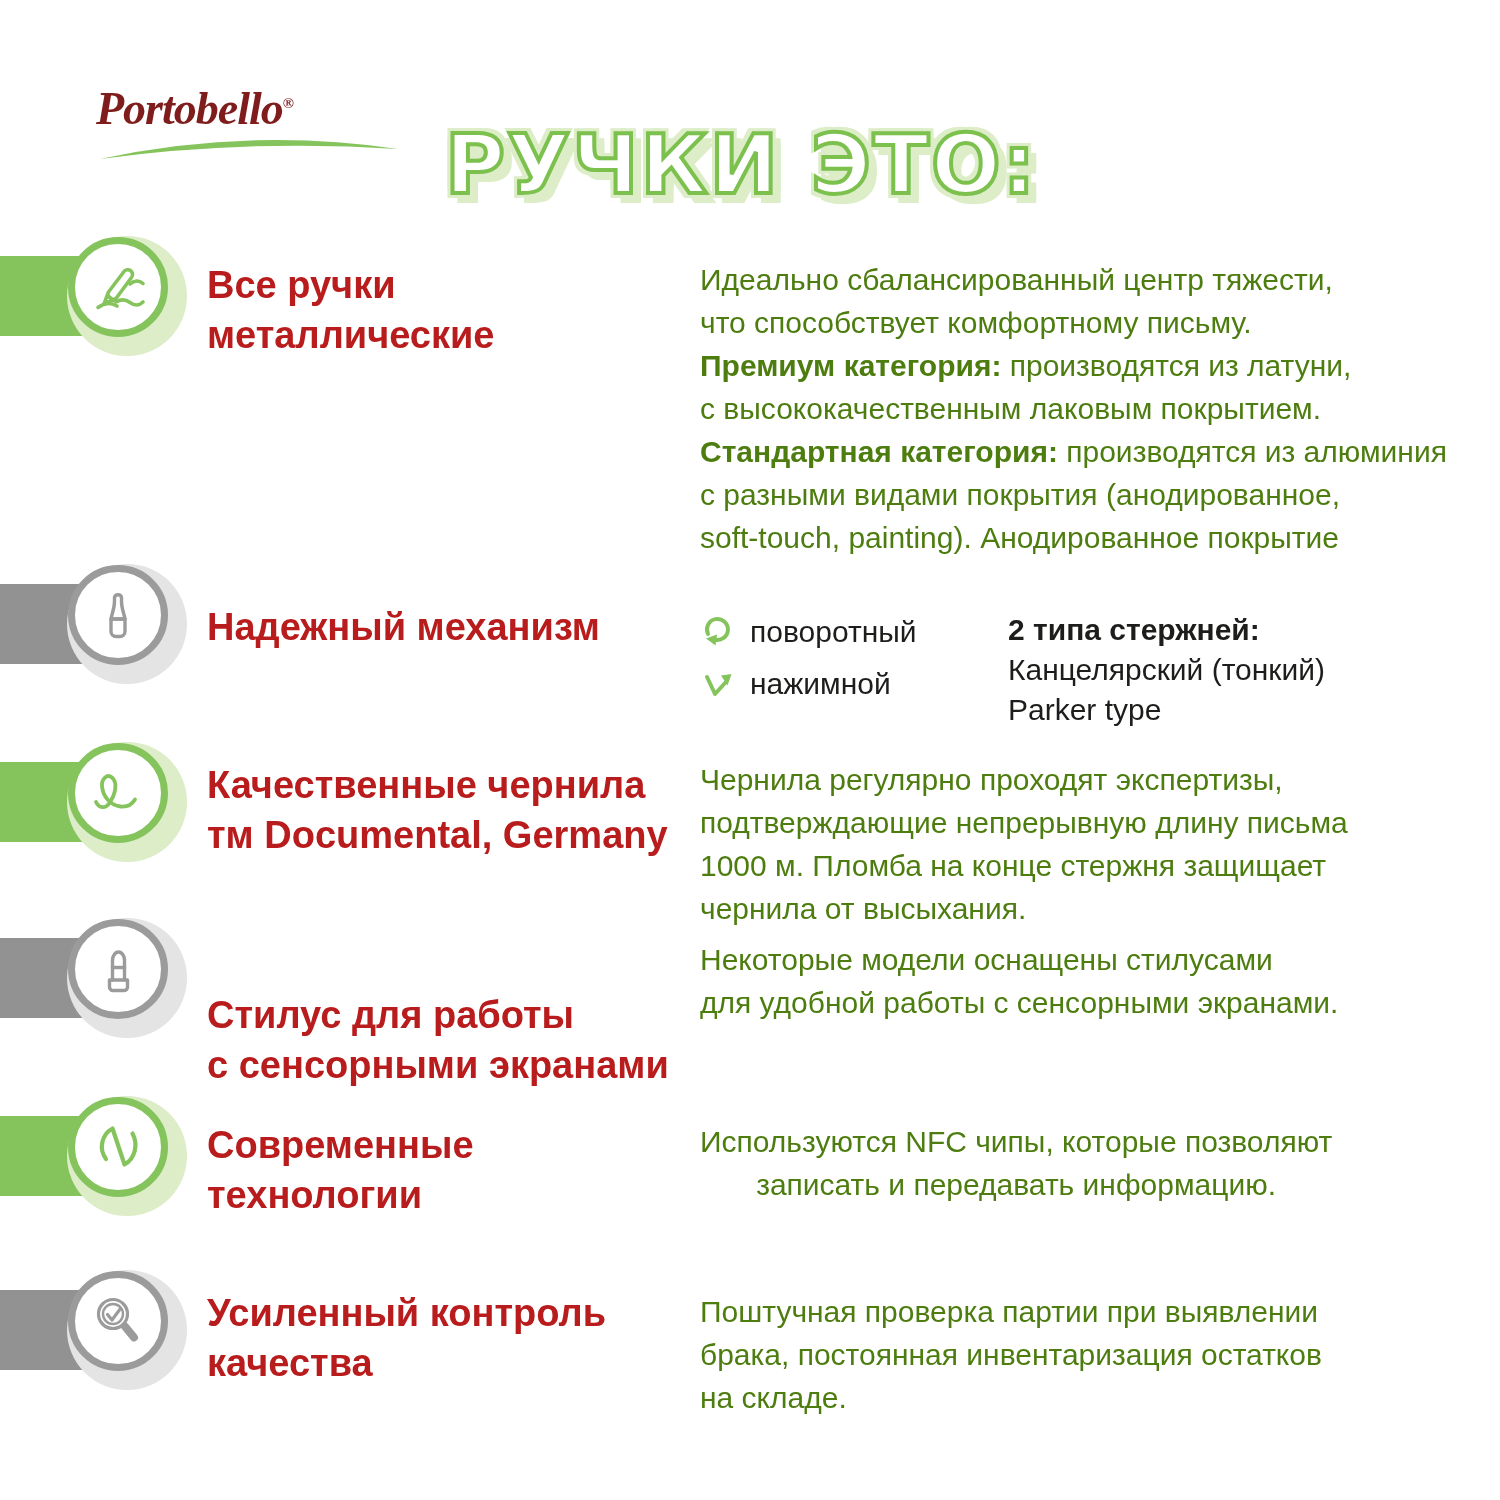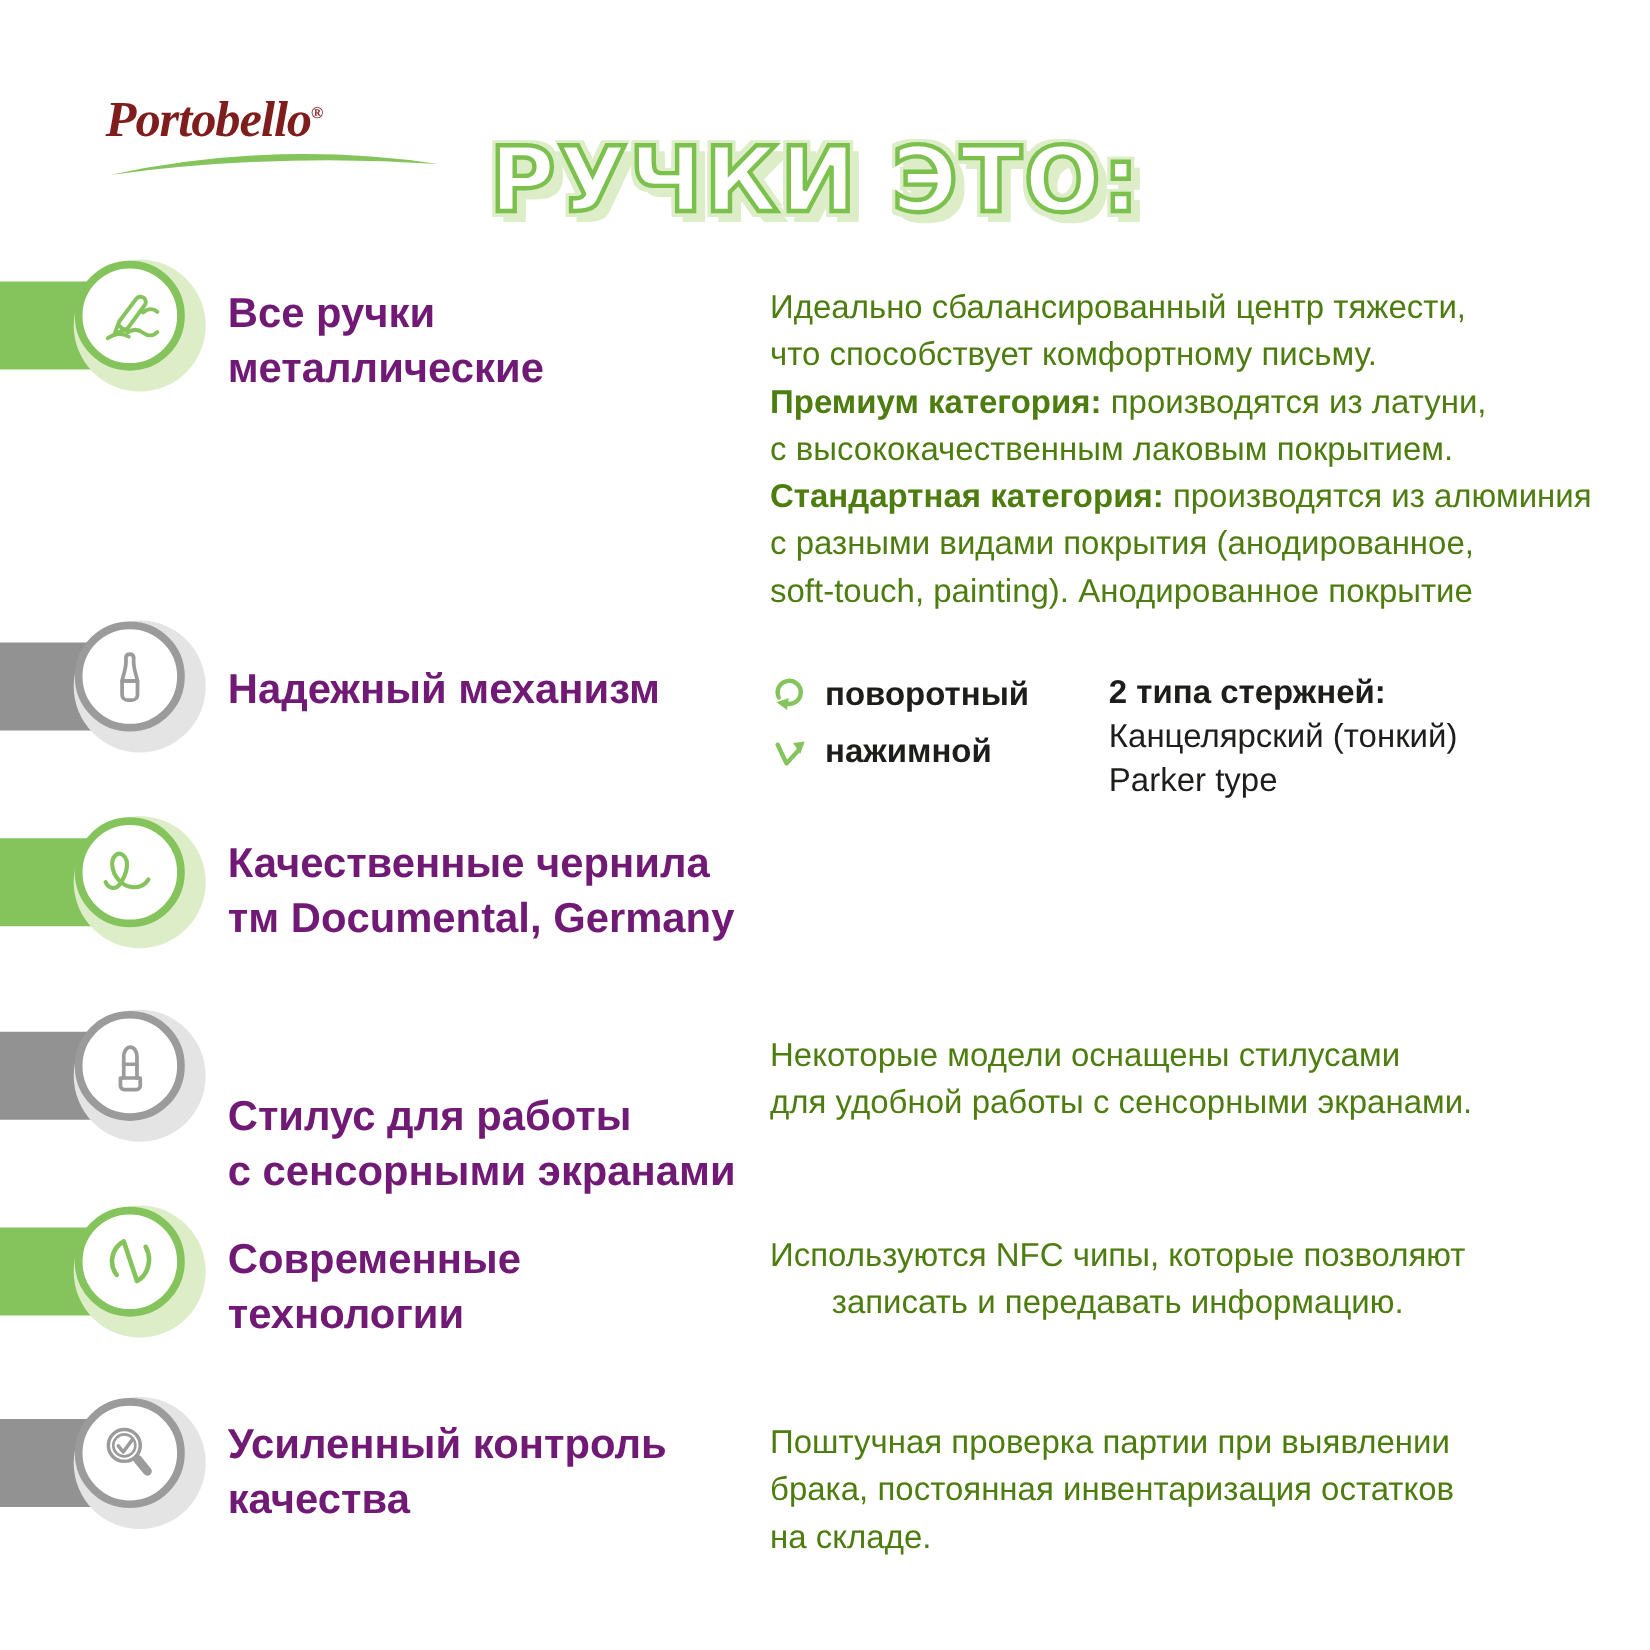--- a/index.html
+++ b/index.html
@@ -21,35 +21,35 @@
   .ring{position:absolute;left:68px;top:1px;width:100px;height:100px;border-radius:50%;background:#fff;border:7px solid;box-sizing:border-box;display:flex;align-items:center;justify-content:center;}
   .green .bar{background:#85c45c;}
   .green .halo{background:#dcedc8;}
   .green .ring{border-color:#85c45c;color:#85c45c;}
   .gray .bar{background:#929292;}
   .gray .halo{background:#e4e4e4;}
   .gray .ring{border-color:#9b9b9b;color:#9b9b9b;}
   .ring svg{display:block;}
 
   
-  .title{position:absolute;left:207px;margin:0;font-size:38px;font-weight:bold;line-height:50px;color:#701a75;letter-spacing:0;}
+  .title{position:absolute;left:207px;margin:0;font-size:38px;font-weight:bold;line-height:50px;color:#b91c1c;letter-spacing:0;}
   .desc{position:absolute;left:700px;font-size:30px;line-height:43px;color:#4d7c0f;}
   .b{font-weight:bold;}
 
   .t1{top:260px;} .d1{top:258px;}
   .t2{top:602px;}
   .t3{top:760px;} .d3{top:758px;}
   .t4{top:990px;} .d4{top:938px;}
   .t5{top:1120px;} .d5{top:1120px;text-align:center;}
   .t6{top:1288px;} .d6{top:1290px;}
 
   .i1{top:236px;} .i2{top:564px;} .i3{top:742px;} .i4{top:918px;} .i5{top:1096px;} .i6{top:1270px;}
 
   
-  .mechcol{position:absolute;left:700px;top:606px;font-weight:bold;}
+  .mechcol{position:absolute;left:700px;top:606px;}
   .mech{display:flex;align-items:center;height:52px;font-size:30px;color:#1d1d1b;}
   .mech svg{margin-right:14px;color:#85c45c;}
   .refills{position:absolute;left:1008px;top:610px;font-size:30px;line-height:40px;color:#1d1d1b;}
 </style>
 </head>
 <body>
 
 <div class="page">
 
   <div class="logo">
@@ -128,20 +128,26 @@
     <div class="ring">
       <svg width="62" height="62" viewBox="0 0 62 62" fill="none" stroke="currentColor" stroke-width="3.8" stroke-linecap="round">
         <path d="M9,40 c3,6.5 9.5,7 13.5,1 c6,-9 8.5,-20.5 2.5,-25.5 c-5,-4 -10.5,1.5 -10,8.5 c0.7,10.5 8.5,19.5 18.5,20.5 c7,0.7 11.5,-2 14.5,-7"></path>
       </svg>
     </div>
   </div>
   <h2 class="title t3">
     <div>Качественные чернила</div>
     <div>тм Documental, Germany</div>
   </h2>
+  <div class="desc d3">
+    <div>Чернила регулярно проходят экспертизы,</div>
+    <div>подтверждающие непрерывную длину письма</div>
+    <div>1000 м. Пломба на конце стержня защищает</div>
+    <div>чернила от высыхания.</div>
+  </div>
 
   <div class="iconwrap gray i4">
     <div class="bar"></div>
     <div class="halo"></div>
     <div class="ring">
       <svg width="62" height="62" viewBox="0 0 62 62" fill="none" stroke="currentColor" stroke-width="3.4" stroke-linecap="round" stroke-linejoin="round">
         <path d="M25.5,42 V22.5 a6,8.5 0 0 1 12,0 V42"></path>
         <path d="M25.5,29.5 h12"></path>
         <path d="M22.5,42 h18 v7 a3.5,3.5 0 0 1 -3.5,3.5 h-11 a3.5,3.5 0 0 1 -3.5,-3.5 Z"></path>
       </svg>

